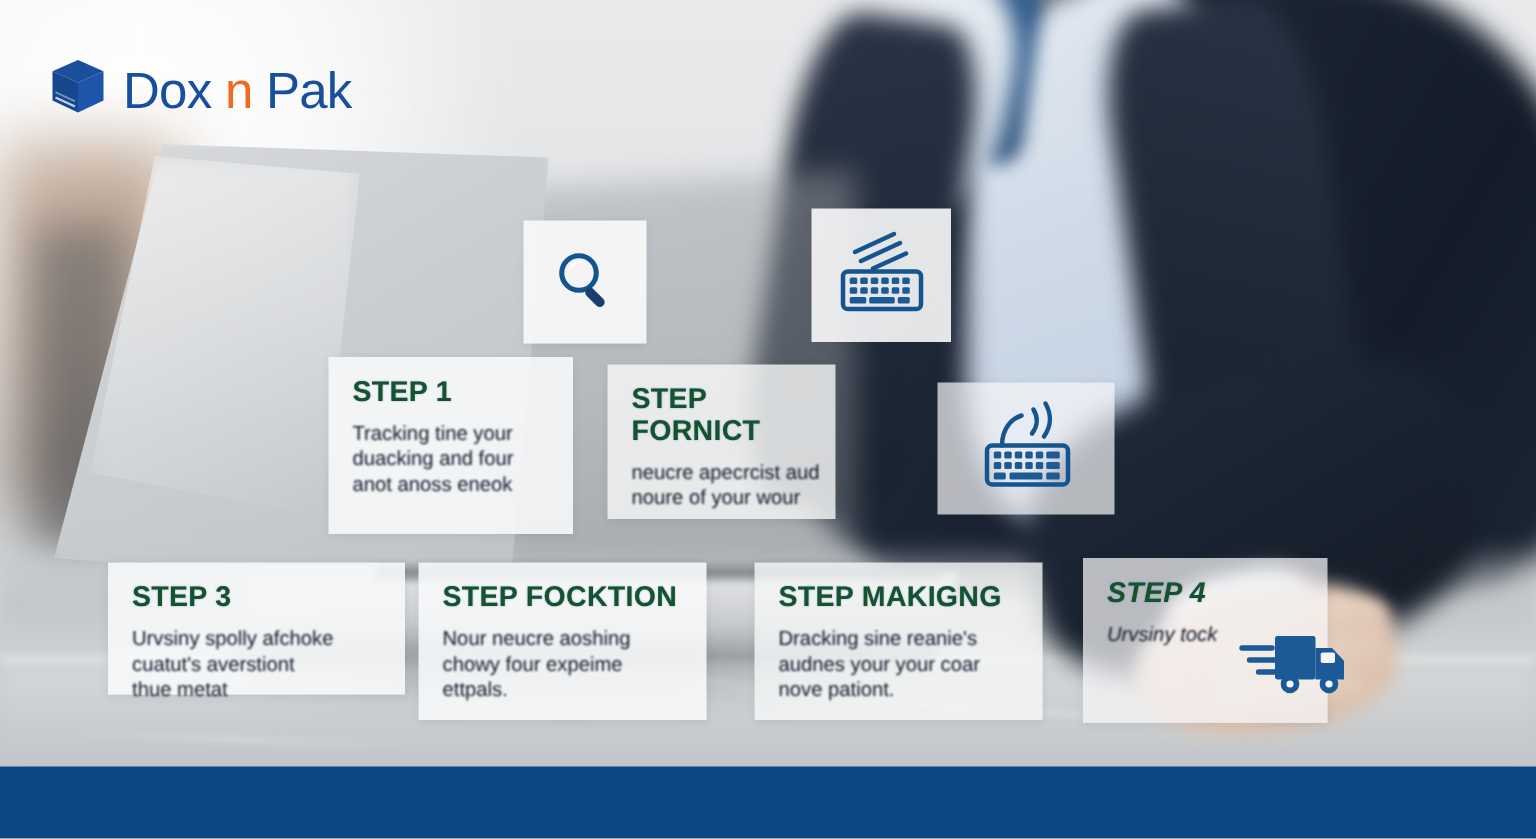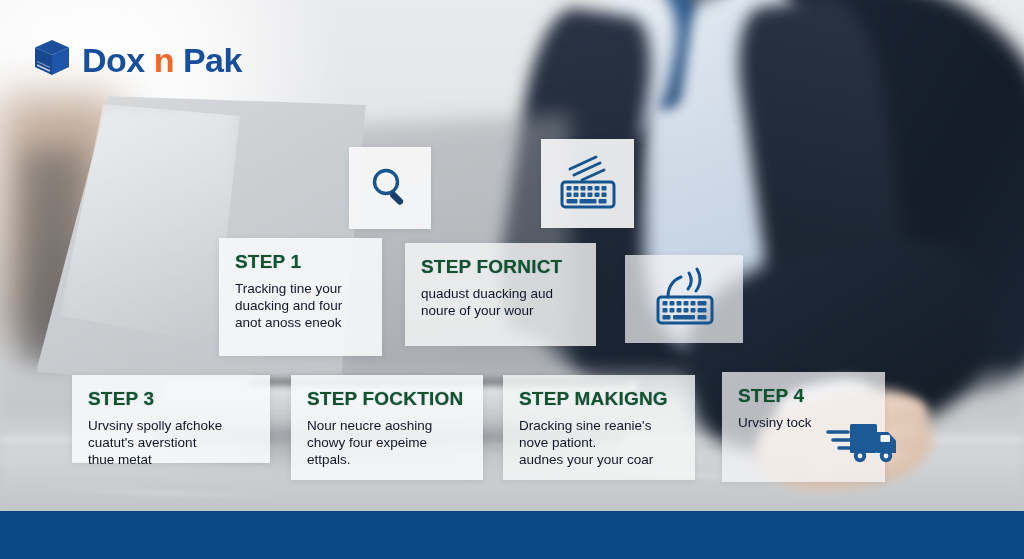--- a/index.html
+++ b/index.html
@@ -202,21 +202,21 @@
   .icon-tile svg, .truck-wrap svg { filter:blur(.5px); }
 
   .truck-wrap { position:absolute; }
 
   
   #logo {
     position:absolute; left:33px; top:38px;
     display:flex; align-items:center; gap:11px;
   }
   .logo-text {
-    font-size:34px; font-weight:bold; letter-spacing:-.5px;
+    font-size:34px; font-weight:normal; letter-spacing:-.5px;
     line-height:1; filter:blur(.4px);text-align:center;
   }
   .logo-blue { color:#174f9c; }
   .logo-orange { color:#ec6a23; }
 
   
   #bottom-bar {
     position:absolute; left:0; bottom:0; width:100%; height:48px;
     background:#0c4785;
   }
@@ -348,56 +348,56 @@
 
 <div class="card" style="left:219px; top:238px; width:163px; height:118px;">
   <div class="card-title">STEP 1</div>
   <div class="card-body">
     <span>Tracking tine your</span>
     <span>duacking and four</span>
     <span>anot anoss eneok</span>
   </div>
 </div>
 
-<div class="card dim" style="left:405px; top:243px; width:191px; height:103px;">
+<div class="card dim" style="left:405px; top:243px; width:152px; height:103px;">
   <div class="card-title">STEP FORNICT</div>
   <div class="card-body">
-    <span>quadust duacking aud</span>
+    <span>neucre apecrcist aud</span>
     <span>noure of your wour</span>
   </div>
 </div>
 
 <div class="card" style="left:72px; top:375px; width:198px; height:88px;">
   <div class="card-title">STEP 3</div>
   <div class="card-body">
     <span>Urvsiny spolly afchoke</span>
     <span>cuatut's averstiont</span>
     <span>thue metat</span>
   </div>
 </div>
 
-<div class="card" style="left:291px; top:375px; width:192px; height:105px;">
+<div class="card" style="left:279px; top:375px; width:192px; height:105px;">
   <div class="card-title">STEP FOCKTION</div>
   <div class="card-body">
     <span>Nour neucre aoshing</span>
     <span>chowy four expeime</span>
     <span>ettpals.</span>
   </div>
 </div>
 
 <div class="card dim" style="left:503px; top:375px; width:192px; height:105px;">
   <div class="card-title">STEP MAKIGNG</div>
   <div class="card-body">
     <span>Dracking sine reanie's</span>
+    <span>audnes your your coar</span>
     <span>nove pationt.</span>
-    <span>audnes your your coar</span>
-  </div>
-</div>
-
-<div class="card dimmer" style="left:722px; top:372px; width:163px; height:110px;">
+  </div>
+</div>
+
+<div class="card dimmer" style="left:722px; top:372px; width:163px; height:110px;font-style:italic;">
   <div class="card-title">STEP 4</div>
   <div class="card-body">
     <span>Urvsiny tock</span>
   </div>
 </div>
 
 <div class="truck-wrap" style="left:826px; top:418px;">
   <span>
     <svg width="74" height="48" viewBox="0 0 74 48">
       <g stroke="#1b5a97" stroke-width="3.6" stroke-linecap="round">

